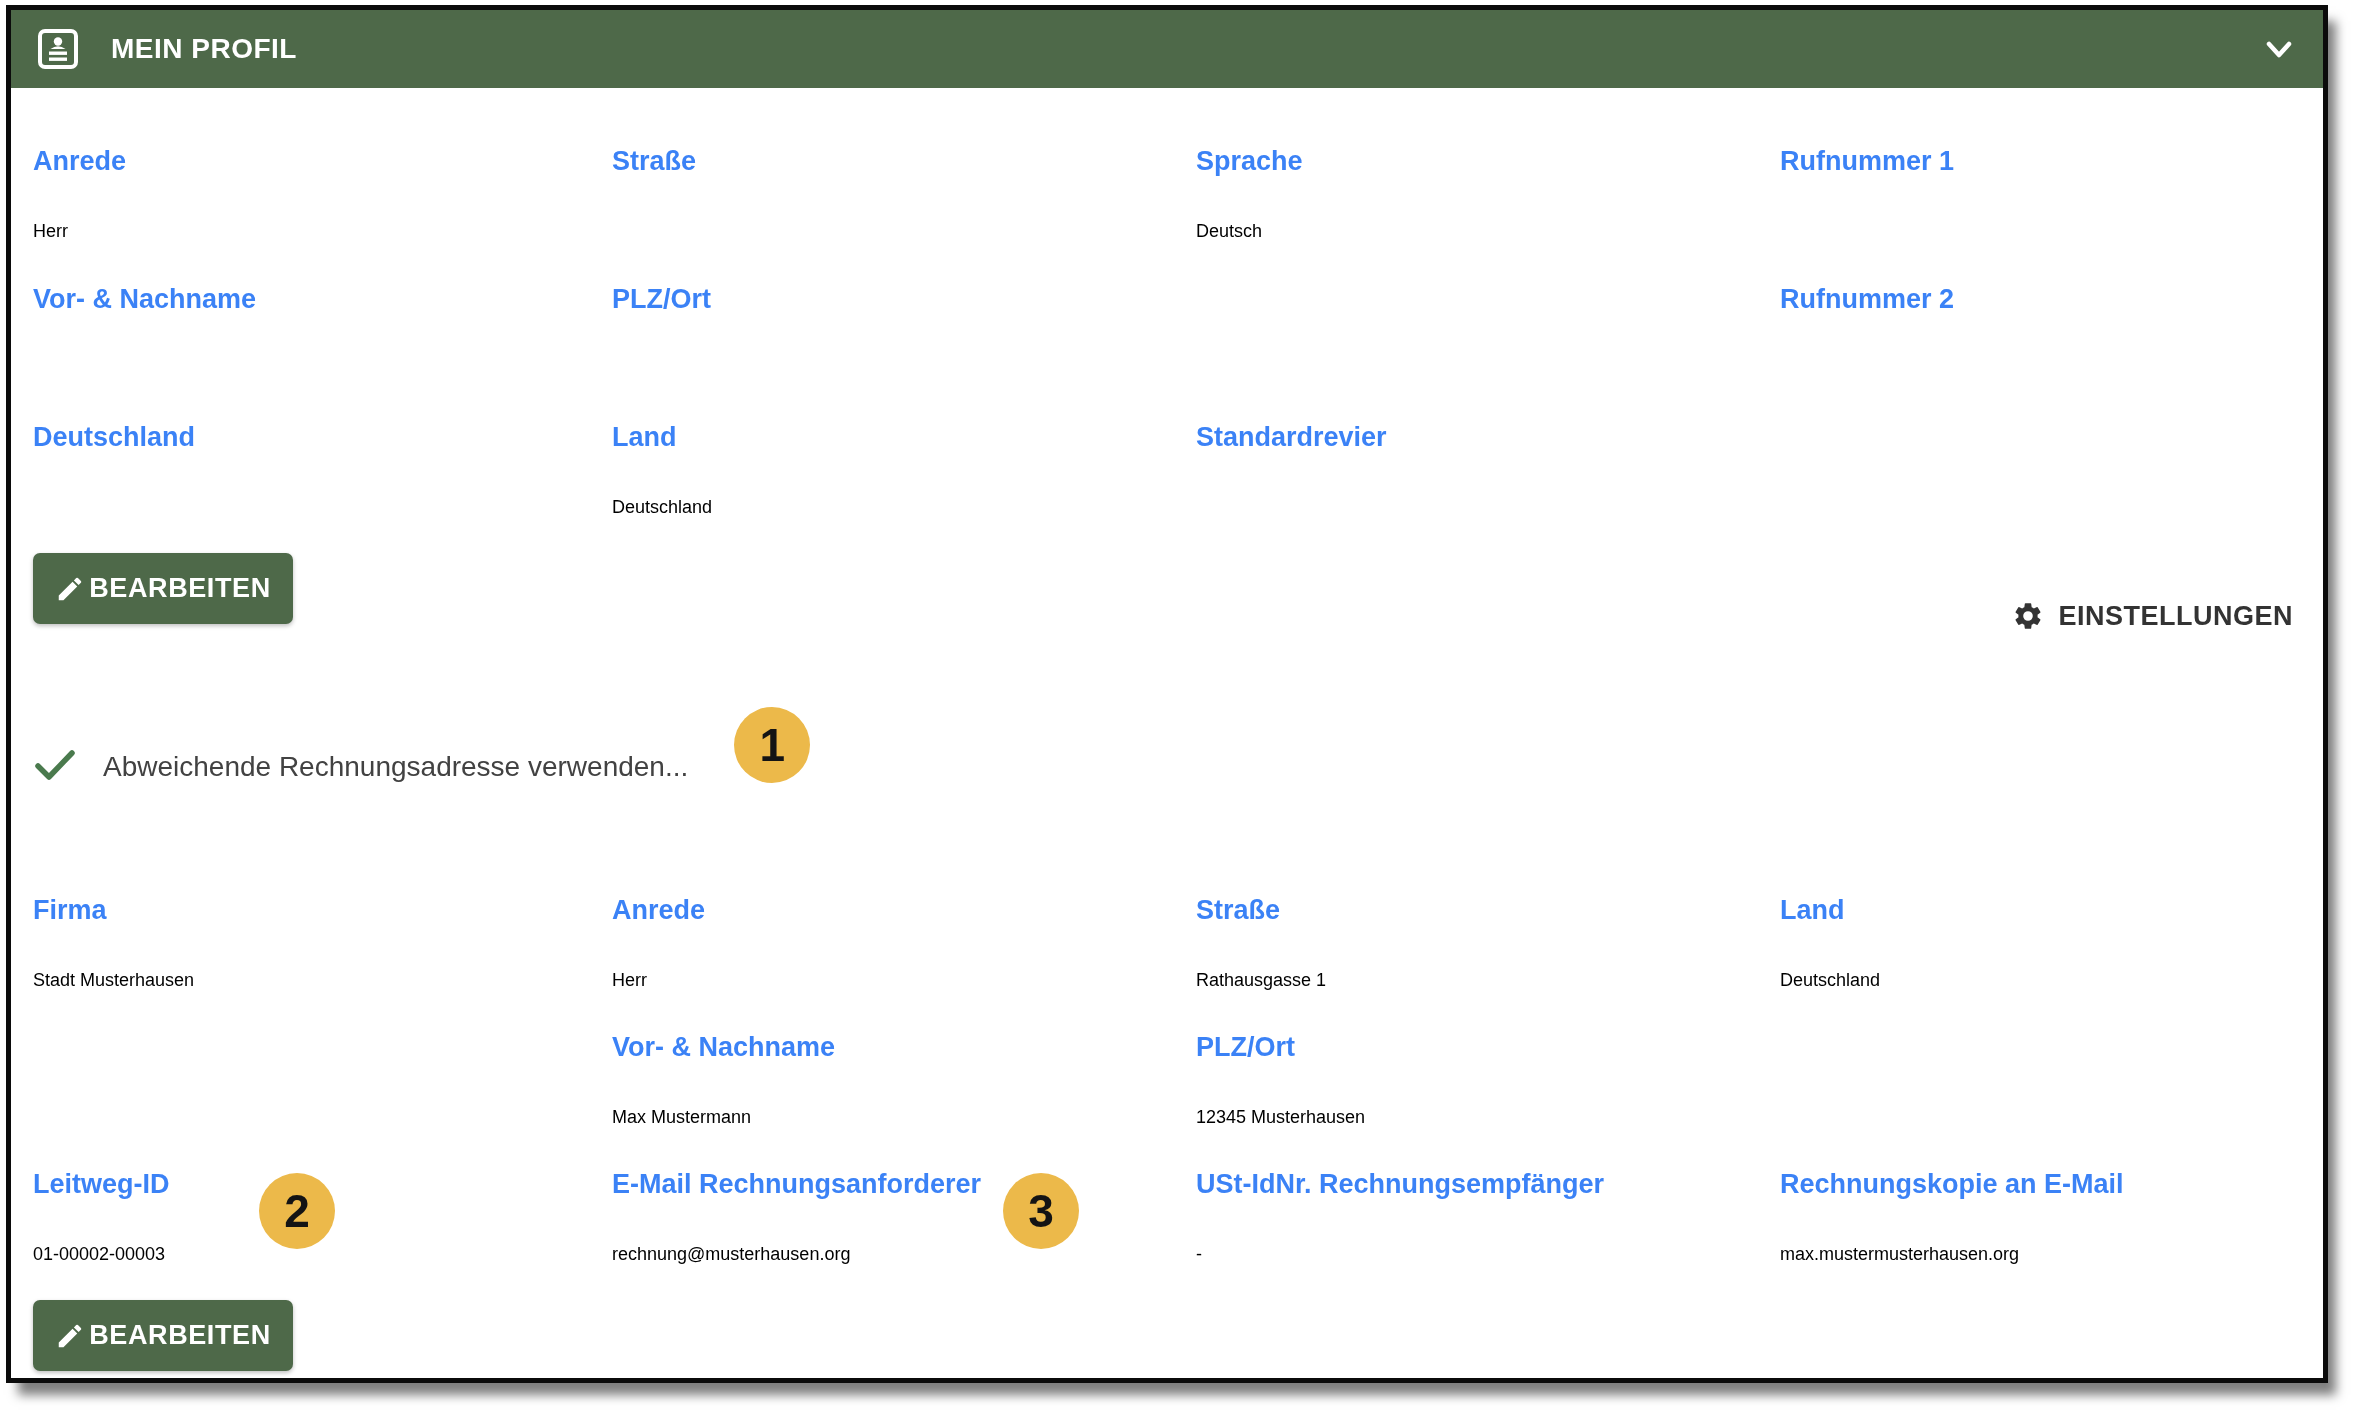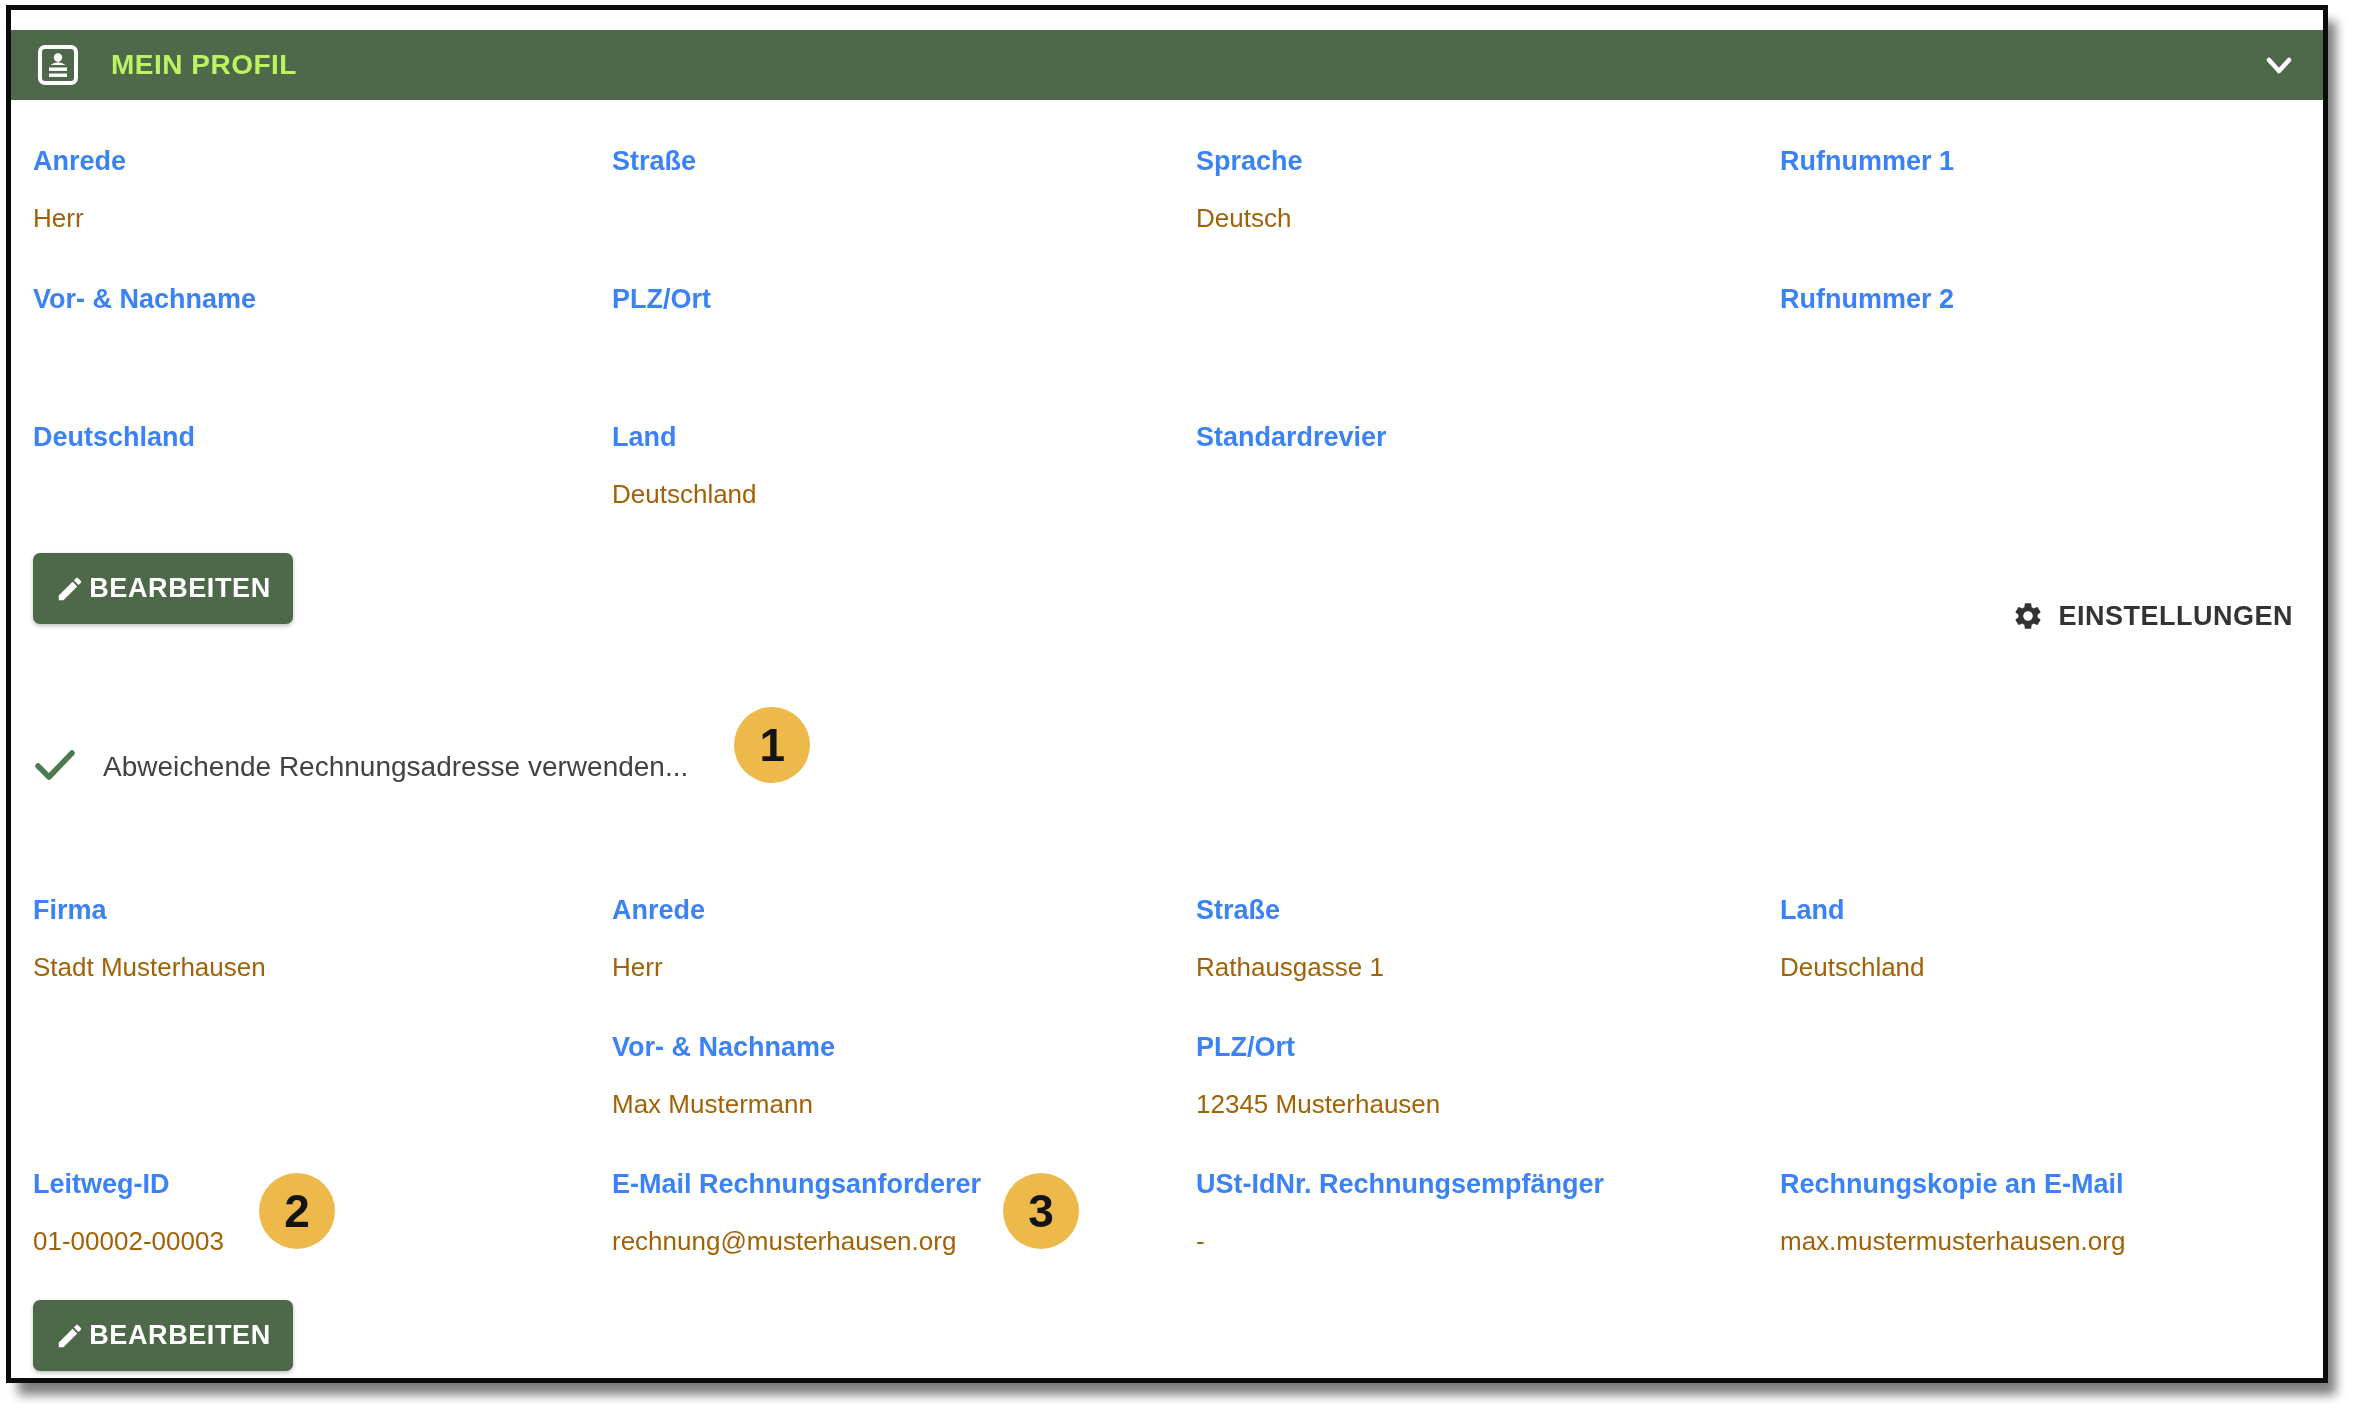--- a/index.html
+++ b/index.html
@@ -4,33 +4,33 @@
 <style>
   html,body{margin:0;padding:0;background:#fff;font-family:"Liberation Sans",sans-serif;}
   body{width:2354px;height:1412px;position:relative;overflow:hidden;}
   .frame{
     position:absolute;left:6px;top:5px;width:2322px;height:1378px;
     background:#fff;border:5px solid #0b0b0b;box-sizing:border-box;
     box-shadow:10px 14px 10px -2px rgba(0,0,0,0.5);
   }
   
   .header{
-    position:absolute;left:0;top:0;right:0;height:70px;
+    position:absolute;left:0;top:0;right:0;height:78px;
     background:var(--green);display:flex;align-items:center;
-    padding:0 26px;box-sizing:border-box;color:#bef264;margin-top:20px;
+    padding:0 26px;box-sizing:border-box;color:#ffffff;
   }
   .header .badge-icon{width:42px;height:42px;margin-right:32px;flex:0 0 auto;}
   .header .title{font-size:28px;font-weight:700;letter-spacing:0.5px;}
   .header .chevron{margin-left:auto;width:36px;height:36px;cursor:pointer;}
   
   .row{position:absolute;left:0;right:0;}
   .cell{position:absolute;width:560px;}
   .c1{left:22px}.c2{left:601px}.c3{left:1185px}.c4{left:1769px}
   .flabel{font-size:27px;font-weight:700;color:#3b82f6;line-height:34px;}
-  .fvalue{font-size:26px;font-weight:400;color:#a16207;line-height:34px;margin-top:23px;min-height:34px;}
+  .fvalue{font-size:18px;font-weight:400;color:#000000;line-height:34px;margin-top:36px;min-height:34px;}
   
   .btn{
     position:absolute;left:22px;width:260px;height:71px;
     background:var(--green);border:none;border-radius:7px;
     display:flex;align-items:center;justify-content:center;gap:4px;
     color:#fff;font-family:inherit;font-size:27px;font-weight:700;letter-spacing:0.6px;
     cursor:pointer;box-shadow:0 2px 4px rgba(0,0,0,0.25);
   }
   .btn svg{width:30px;height:30px;}
   

